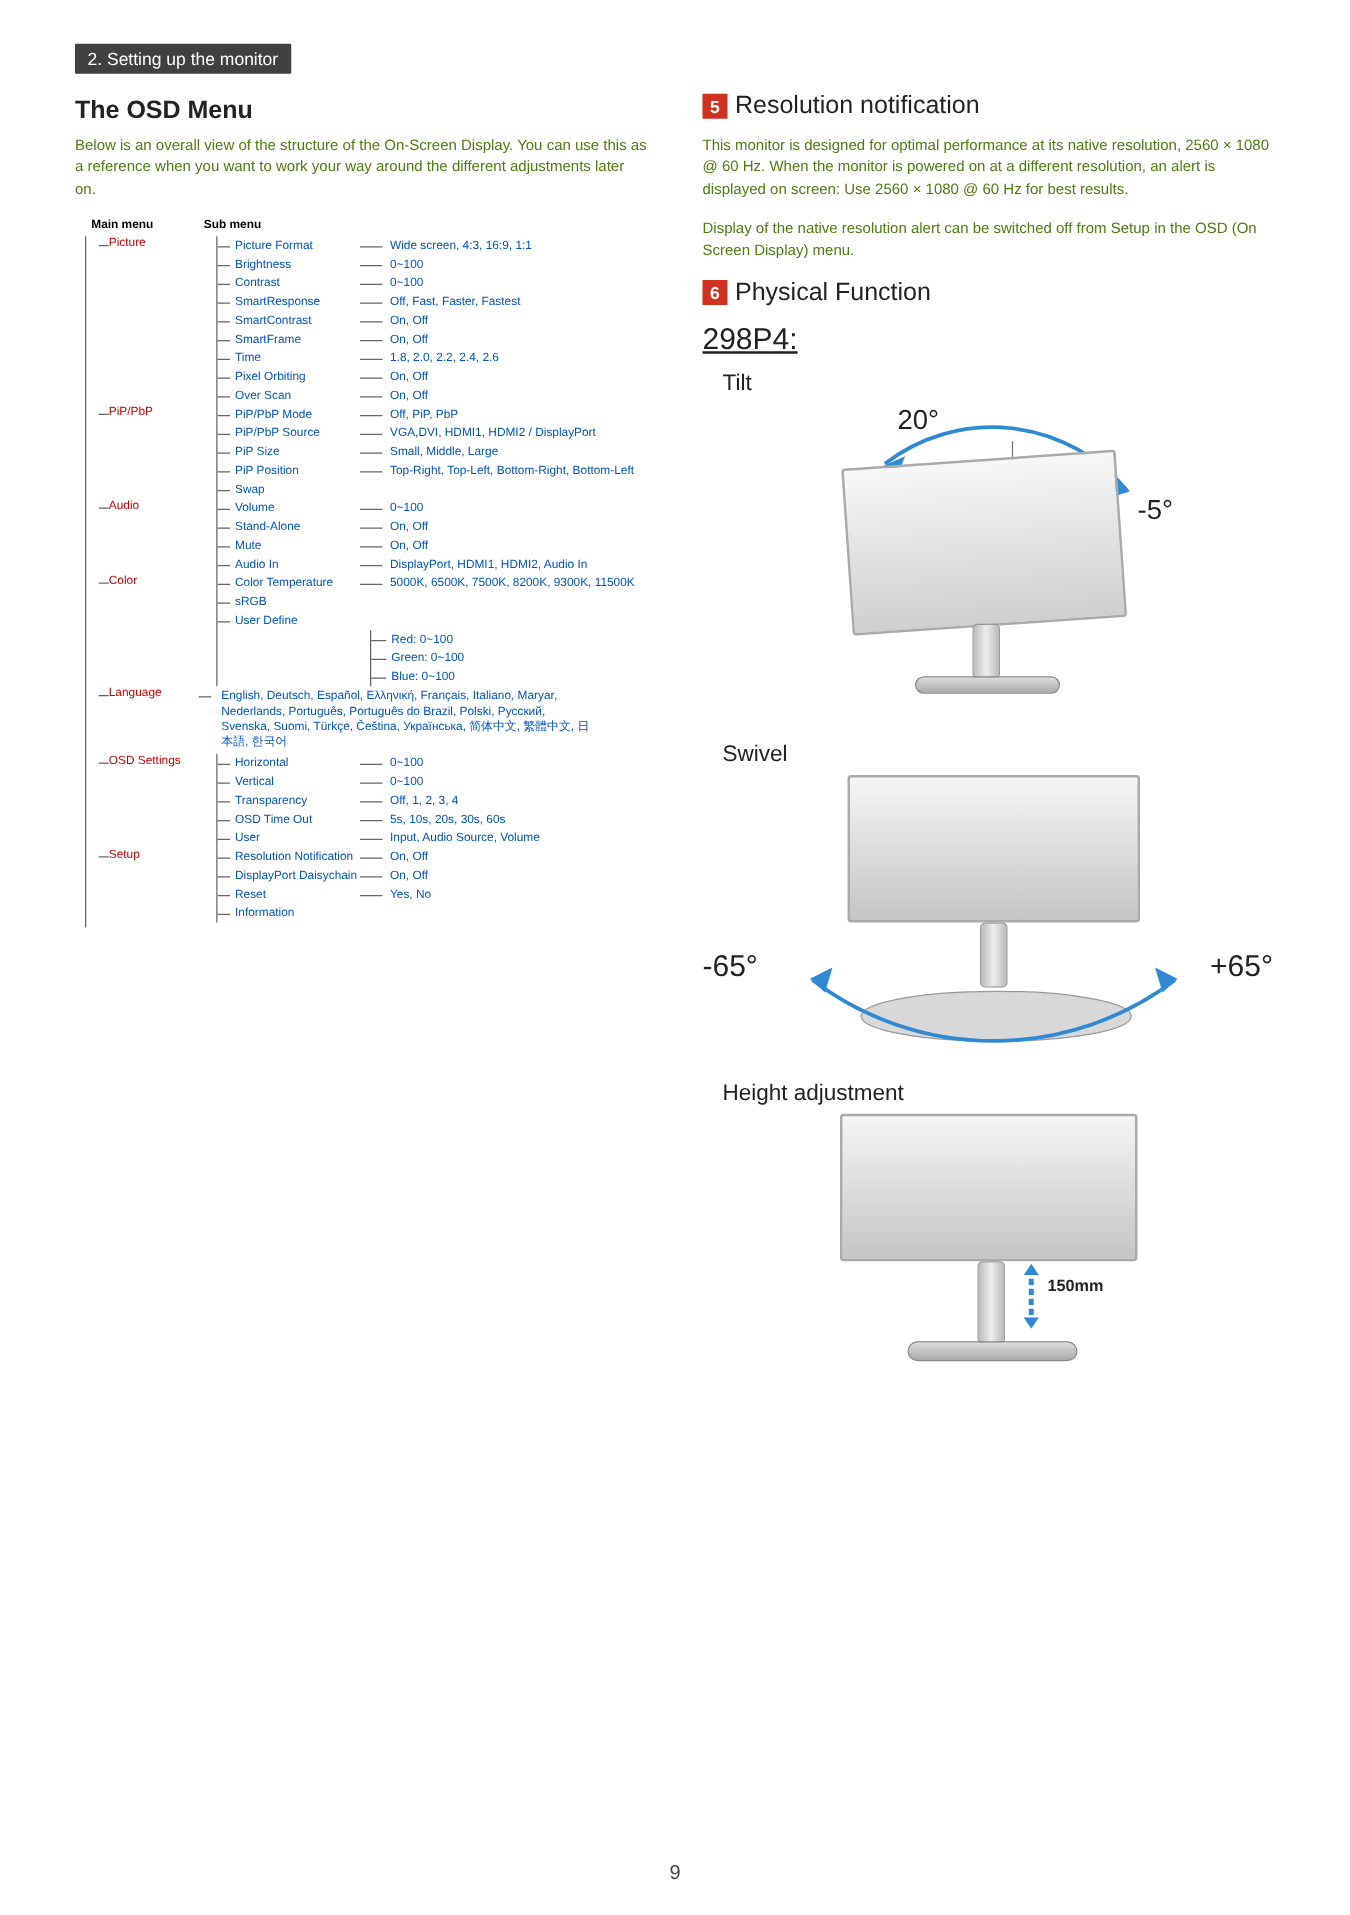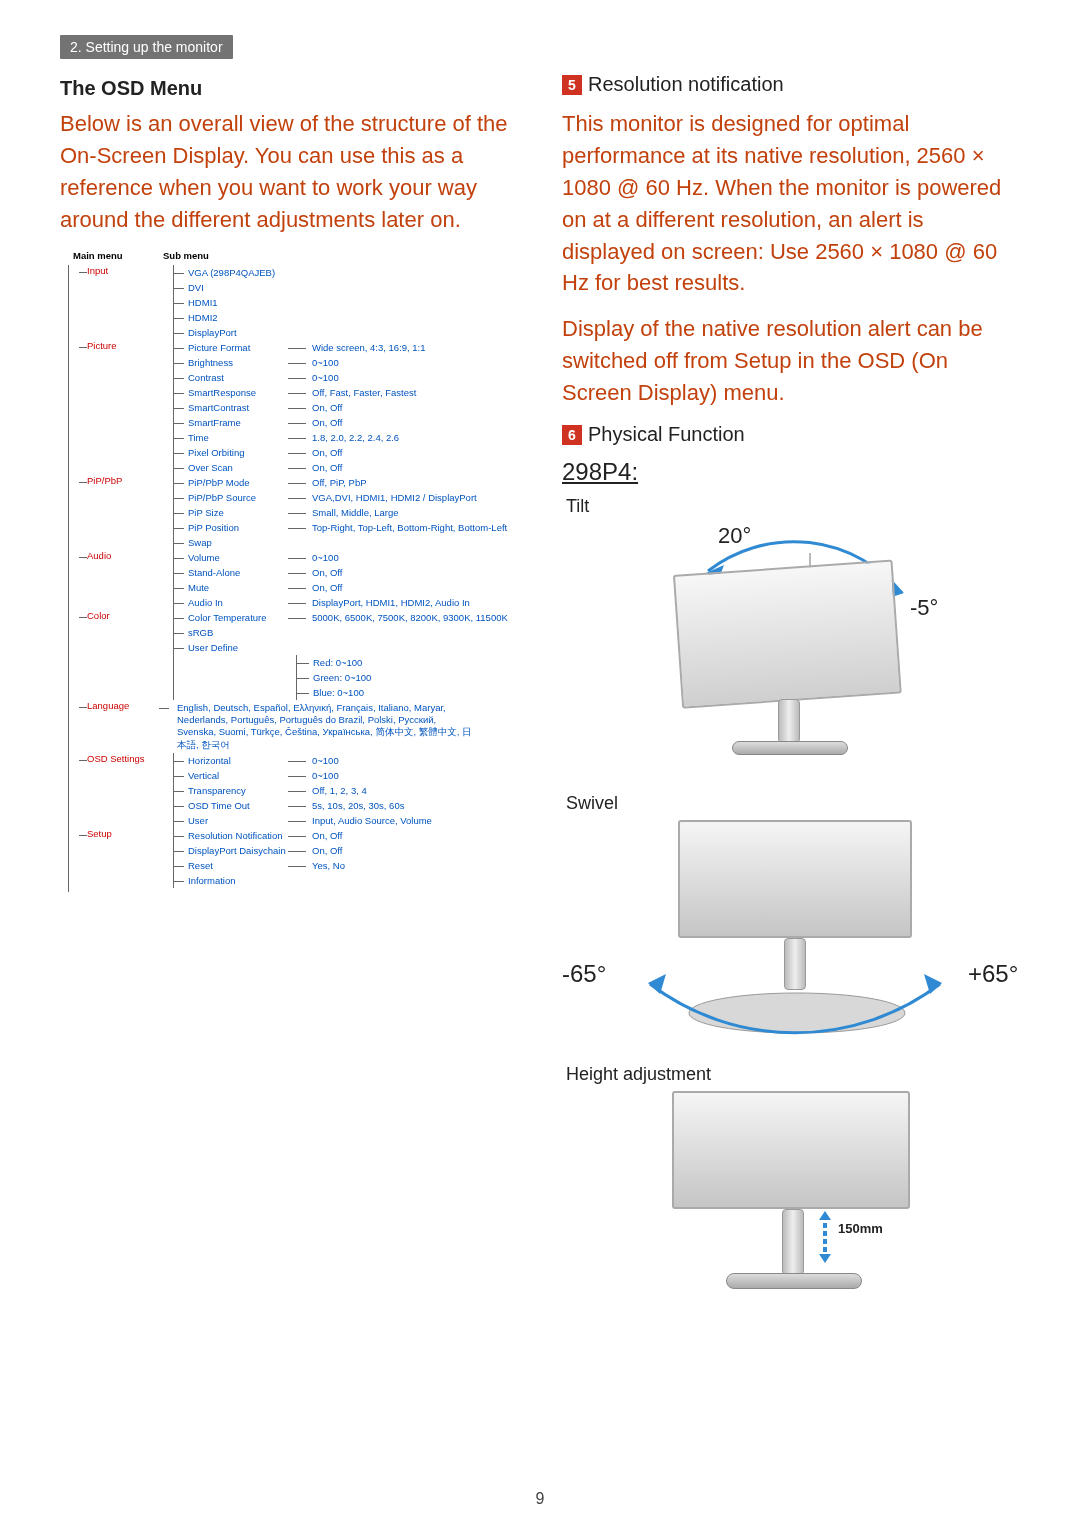--- a/index.html
+++ b/index.html
@@ -8,41 +8,41 @@
     width: 1080px;
     min-height: 1532px;
     background: #fff;
     font-family: "Gill Sans", "Gill Sans MT", sans-serif;
     color: #222;
     position: relative;
   }
   .page-wrap { padding: 35px 60px 0 60px; }
   .top-tab {
     display: inline-block;
-    background: #737373;
+    background: #404040;
     color: #fff;
     font-size: 14px;
     padding: 4px 10px;
     border-radius: 1px;
   }
   .cols {
     display: flex;
     gap: 44px;
     margin-top: 8px;
   }
   .col { flex: 1 1 50%; }
   .section-title {
     font-size: 20px;
     color: #222;
     margin: 10px 0 8px 0;
   }
   .body-text {
-    font-size: 22px;
+    font-size: 12px;
     line-height: 1.45;
-    color: #c2410c;
+    color: #4d7c0f;
     margin: 0 0 14px 0;
   }
   .num-box {
     display: inline-block;
     background: #d03222;
     color: #fff;
     font-weight: bold;
     font-size: 14px;
     width: 20px;
     height: 20px;
@@ -56,21 +56,21 @@
     display: flex;
     align-items: center;
   }
   .sub-model {
     font-size: 24px;
     margin: 6px 0 6px 0;
     text-decoration: underline;
   }
   .physical-label {
     font-size: 18px;
-    margin: 10px 0 6px 4px;
+    margin: 10px 0 6px 16px;
   }
   
   .tree-wrap {
     font-size: 9.5px;
     position: relative;
     padding-left: 0;
   }
   .tree-title-row { display: flex; margin-bottom: 4px; padding-left: 13px; }
   .tree-col-main { width: 90px; font-weight: bold; color: #000; }
   .tree-col-sub  { font-weight: bold; color: #000; }
@@ -238,44 +238,20 @@
       <h3 class="section-title">The OSD Menu</h3>
       <p class="body-text">Below is an overall view of the structure of the On-Screen Display. You can use this as a reference when you want to work your way around the different adjustments later on.</p>
 
       <div class="tree-wrap">
         <div class="tree-title-row">
           <div class="tree-col-main">Main menu</div>
           <div class="tree-col-sub">Sub menu</div>
         </div>
         <div class="main-border" style="padding-bottom:4px">
           <div id="tree-root">
-              <div class="main-block">
-                <div class="main-col">
-                  <div class="main-entry main-line">Input</div>
-                </div>
-                <div style="flex: 1 1 0%;">
-                  <div class="sub-list">
-                    <div class="row">
-                      <div class="sub-name">VGA  (298P4QAJEB)</div>
-                    </div>
-                    <div class="row">
-                      <div class="sub-name">DVI</div>
-                    </div>
-                    <div class="row">
-                      <div class="sub-name">HDMI1</div>
-                    </div>
-                    <div class="row">
-                      <div class="sub-name">HDMI2</div>
-                    </div>
-                    <div class="row">
-                      <div class="sub-name">DisplayPort</div>
-                    </div>
-                  </div>
-                </div>
-              </div>
               <div class="main-block">
                 <div class="main-col">
                   <div class="main-entry main-line">Picture</div>
                 </div>
                 <div style="flex: 1 1 0%;">
                   <div class="sub-list">
                     <div class="row">
                       <div class="sub-name">Picture Format</div>
                       <div class="val-col">
                         <div class="dash"></div>

